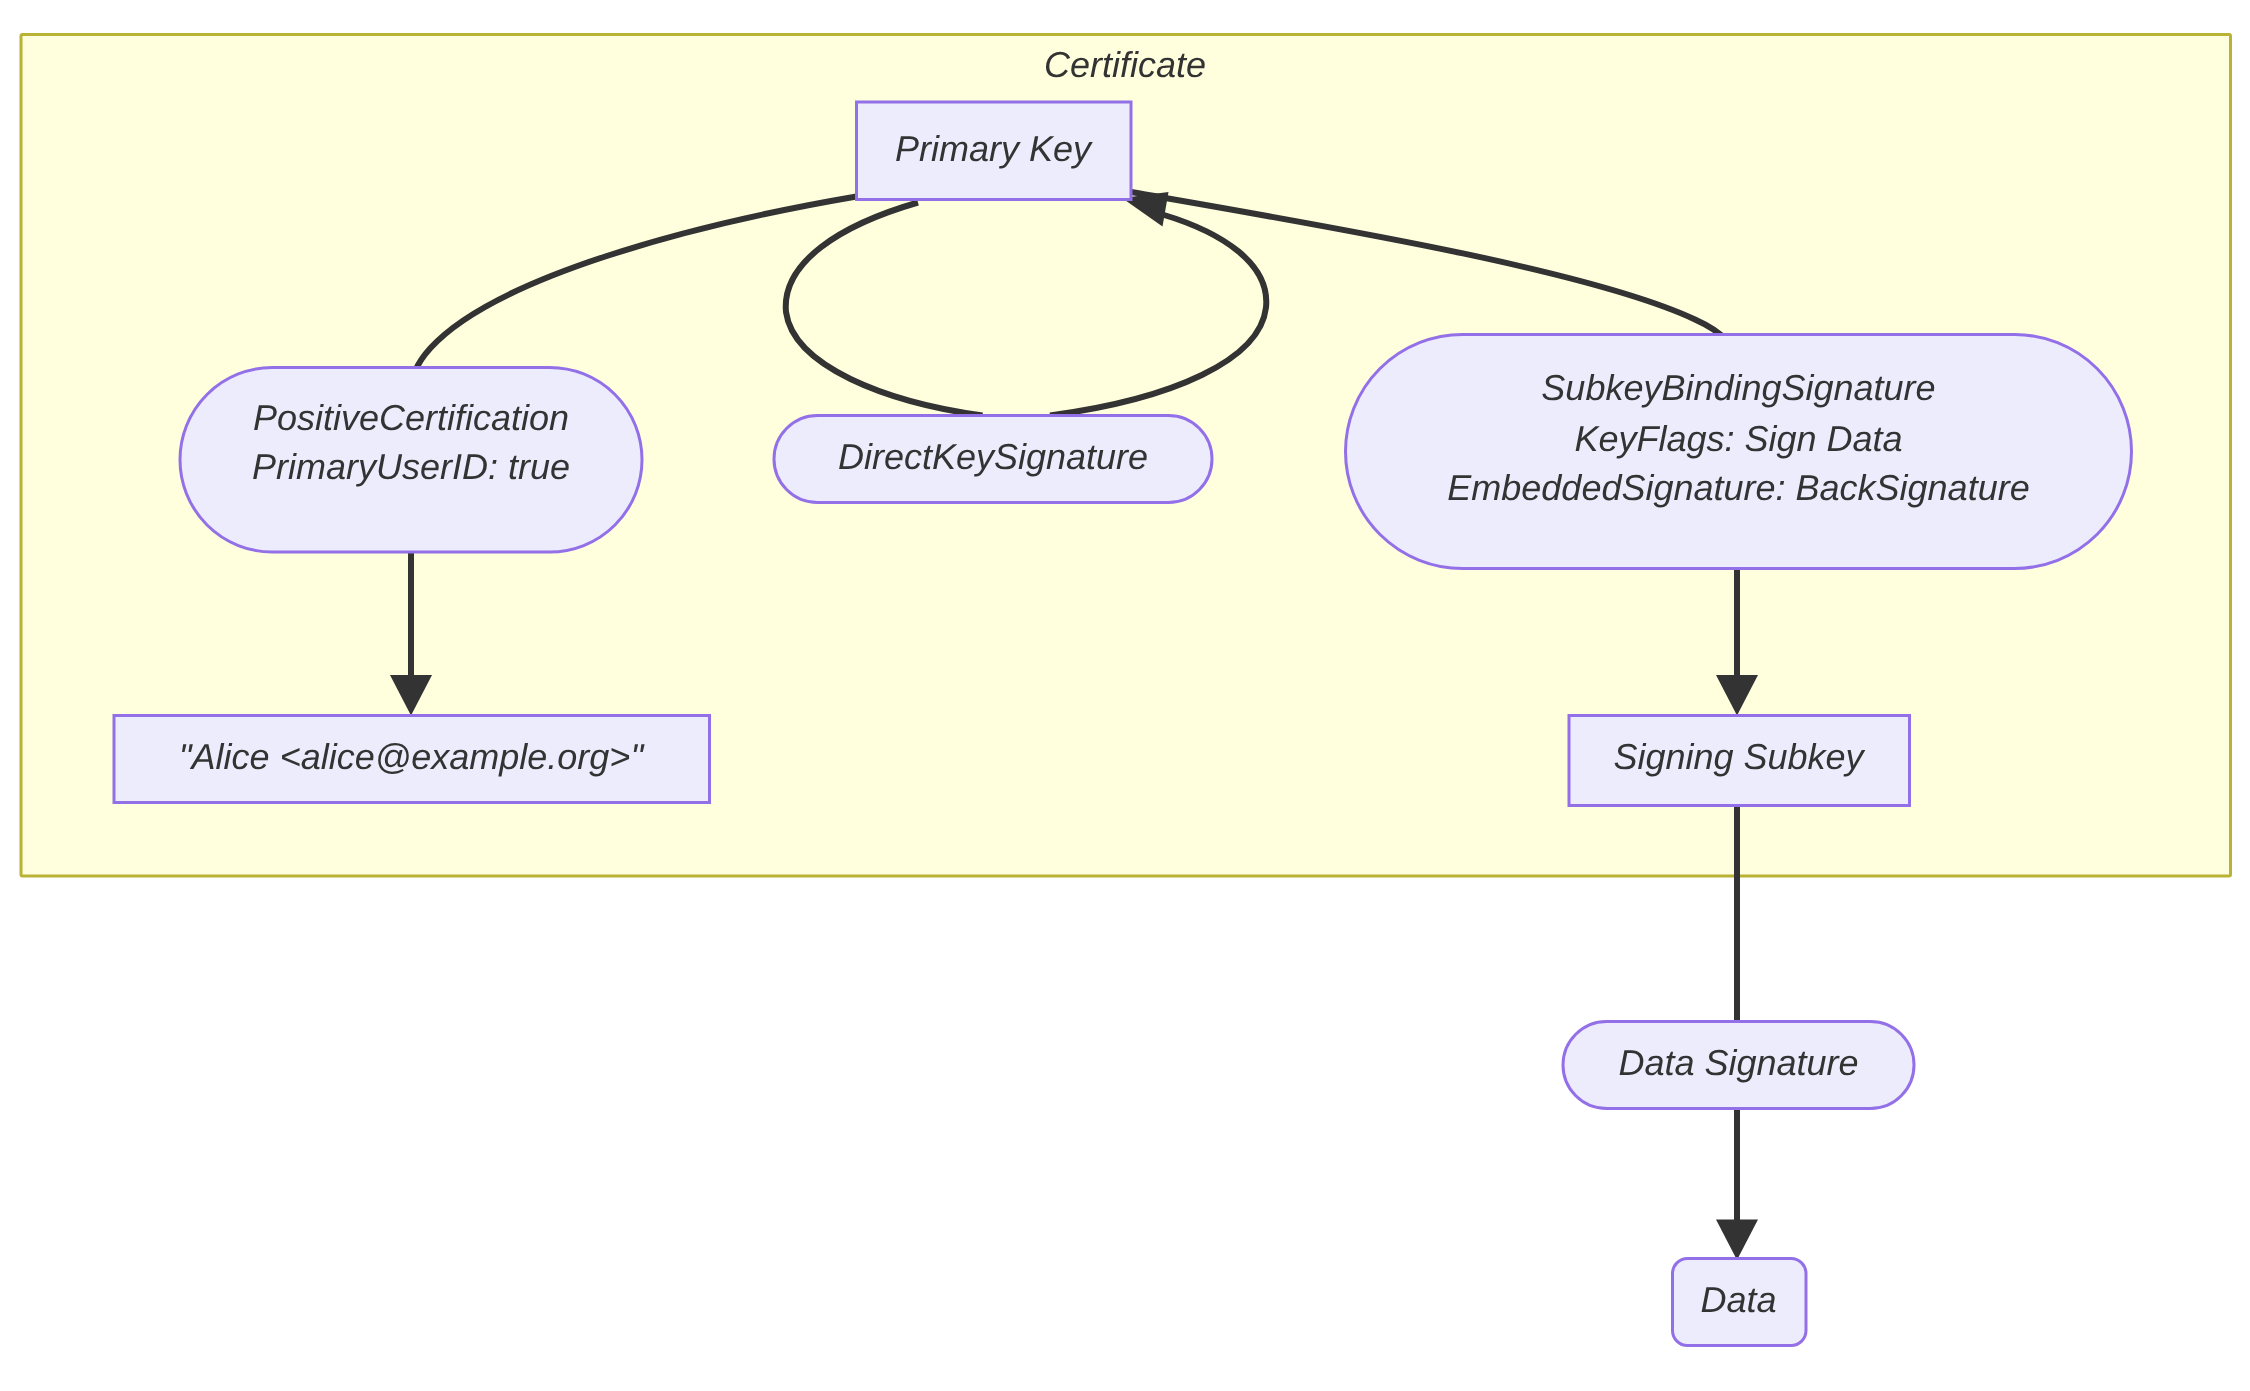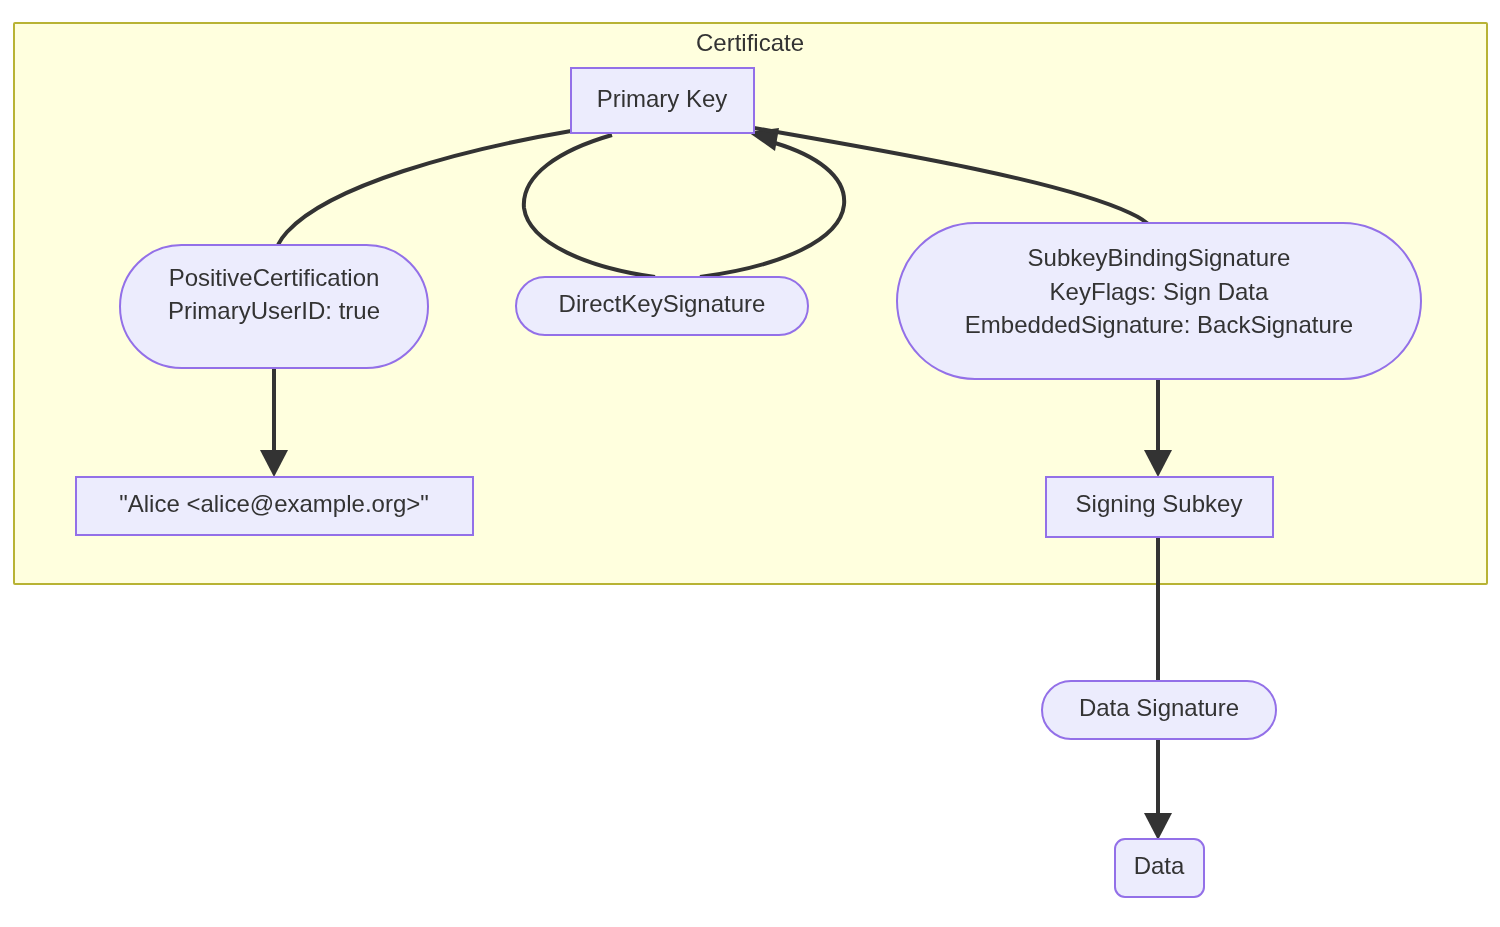--- a/index.html
+++ b/index.html
@@ -10,20 +10,21 @@
   body {
     width: 1500px;
     height: 927px;
     font-family: "Liberation Sans", sans-serif;
     overflow: hidden;
   }
   #diagram-root {
     position: relative;
     width: 1282px;
     height: 927px;
+    font-style: italic;
   }
   svg.diagram {
     display: block;
     width: 1500px;
     height: 927px;
   }
   .subgraph-rect {
     fill: #ffffde;
     stroke: #b8b334;
     stroke-width: 2px;

